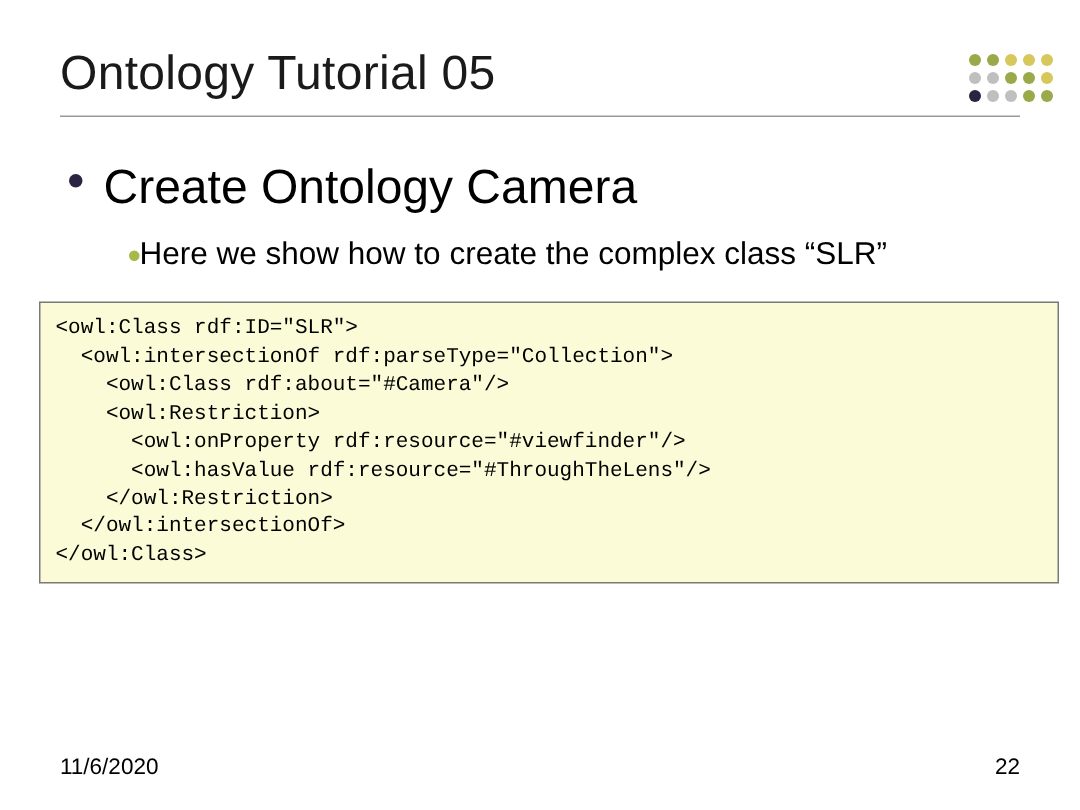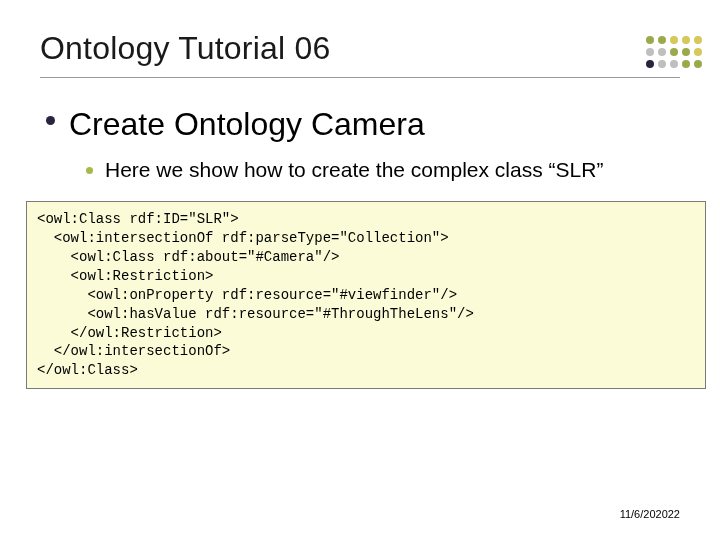--- a/index.html
+++ b/index.html
@@ -6,24 +6,24 @@
   html, body { width: 720px; height: 540px; background: #fff; font-family: Arial, Helvetica, sans-serif; color: #000; }
   .slide { position: relative; width: 720px; height: 540px; padding: 30px 40px 20px 40px; }
   .deco { position: absolute; top: 36px; right: 18px; display: flex; flex-direction: column; gap: 4px; }
   .deco-row { display: flex; gap: 4px; }
   .dot { width: 8px; height: 8px; border-radius: 50%; }
   .title { font-size: 32px; font-weight: 400; color: #1a1a1a; letter-spacing: 0.2px; }
   .rule { border: none; border-top: 1px solid #999; margin-top: 10px; width: 640px; }
   .content { margin-top: 28px; padding-left: 6px; }
   .b1 { display: flex; align-items: flex-start; gap: 14px; font-size: 32px; margin-bottom: 14px; }
   .b1 .bull { width: 9px; height: 9px; border-radius: 50%; background: #2a2342; margin-top: 10px; flex: 0 0 auto; }
-  .b2 { display: flex; align-items: flex-start; gap: 12px; font-size: 21px; margin-left: 40px; margin-bottom: 6px; line-height: 1.25; }
+  .b2 { display: flex; align-items: flex-start; font-size: 21px; margin-left: 40px; margin-bottom: 6px; line-height: 1.25; }
   .b2 .bull { width: 7px; height: 7px; border-radius: 50%; background: #a8b84a; margin-top: 10px; flex: 0 0 auto; }
   .code-block { margin-top: 18px; background: #fbfbd8; border: 1px solid #7a7a7a; padding: 8px 10px; font-family: "Courier New", monospace; font-size: 14px; line-height: 1.35; white-space: pre; width: 680px; margin-left: -20px; }
-  .footer { position: absolute; bottom: 20px; left: 40px; right: 40px; display: flex; justify-content: flex-end; font-size: 11px; color: #000; }
+  .footer { position: absolute; bottom: 20px; left: 40px; right: 40px; display: flex; justify-content: space-between; font-size: 15px; color: #000; }
 </style>
 </head>
 <body>
 
 <div class="slide">
 
   <div class="deco">
     <div class="deco-row">
       <span class="dot" style="background:#9aa94a"></span>
       <span class="dot" style="background:#9aa94a"></span>
@@ -40,21 +40,21 @@
     </div>
     <div class="deco-row">
       <span class="dot" style="background:#2a2342"></span>
       <span class="dot" style="background:#bfbfbf"></span>
       <span class="dot" style="background:#bfbfbf"></span>
       <span class="dot" style="background:#9aa94a"></span>
       <span class="dot" style="background:#9aa94a"></span>
     </div>
   </div>
 
-  <h1 class="title">Ontology Tutorial 06</h1>
+  <h1 class="title">Ontology Tutorial 05</h1>
   <hr class="rule">
 
   <div class="content">
     <div class="b1">
       <span class="bull"></span>
       <span>Create Ontology Camera</span>
     </div>
     <div class="b2">
       <span class="bull"></span>
       <span>Here we show how to create the complex class “SLR”</span>

